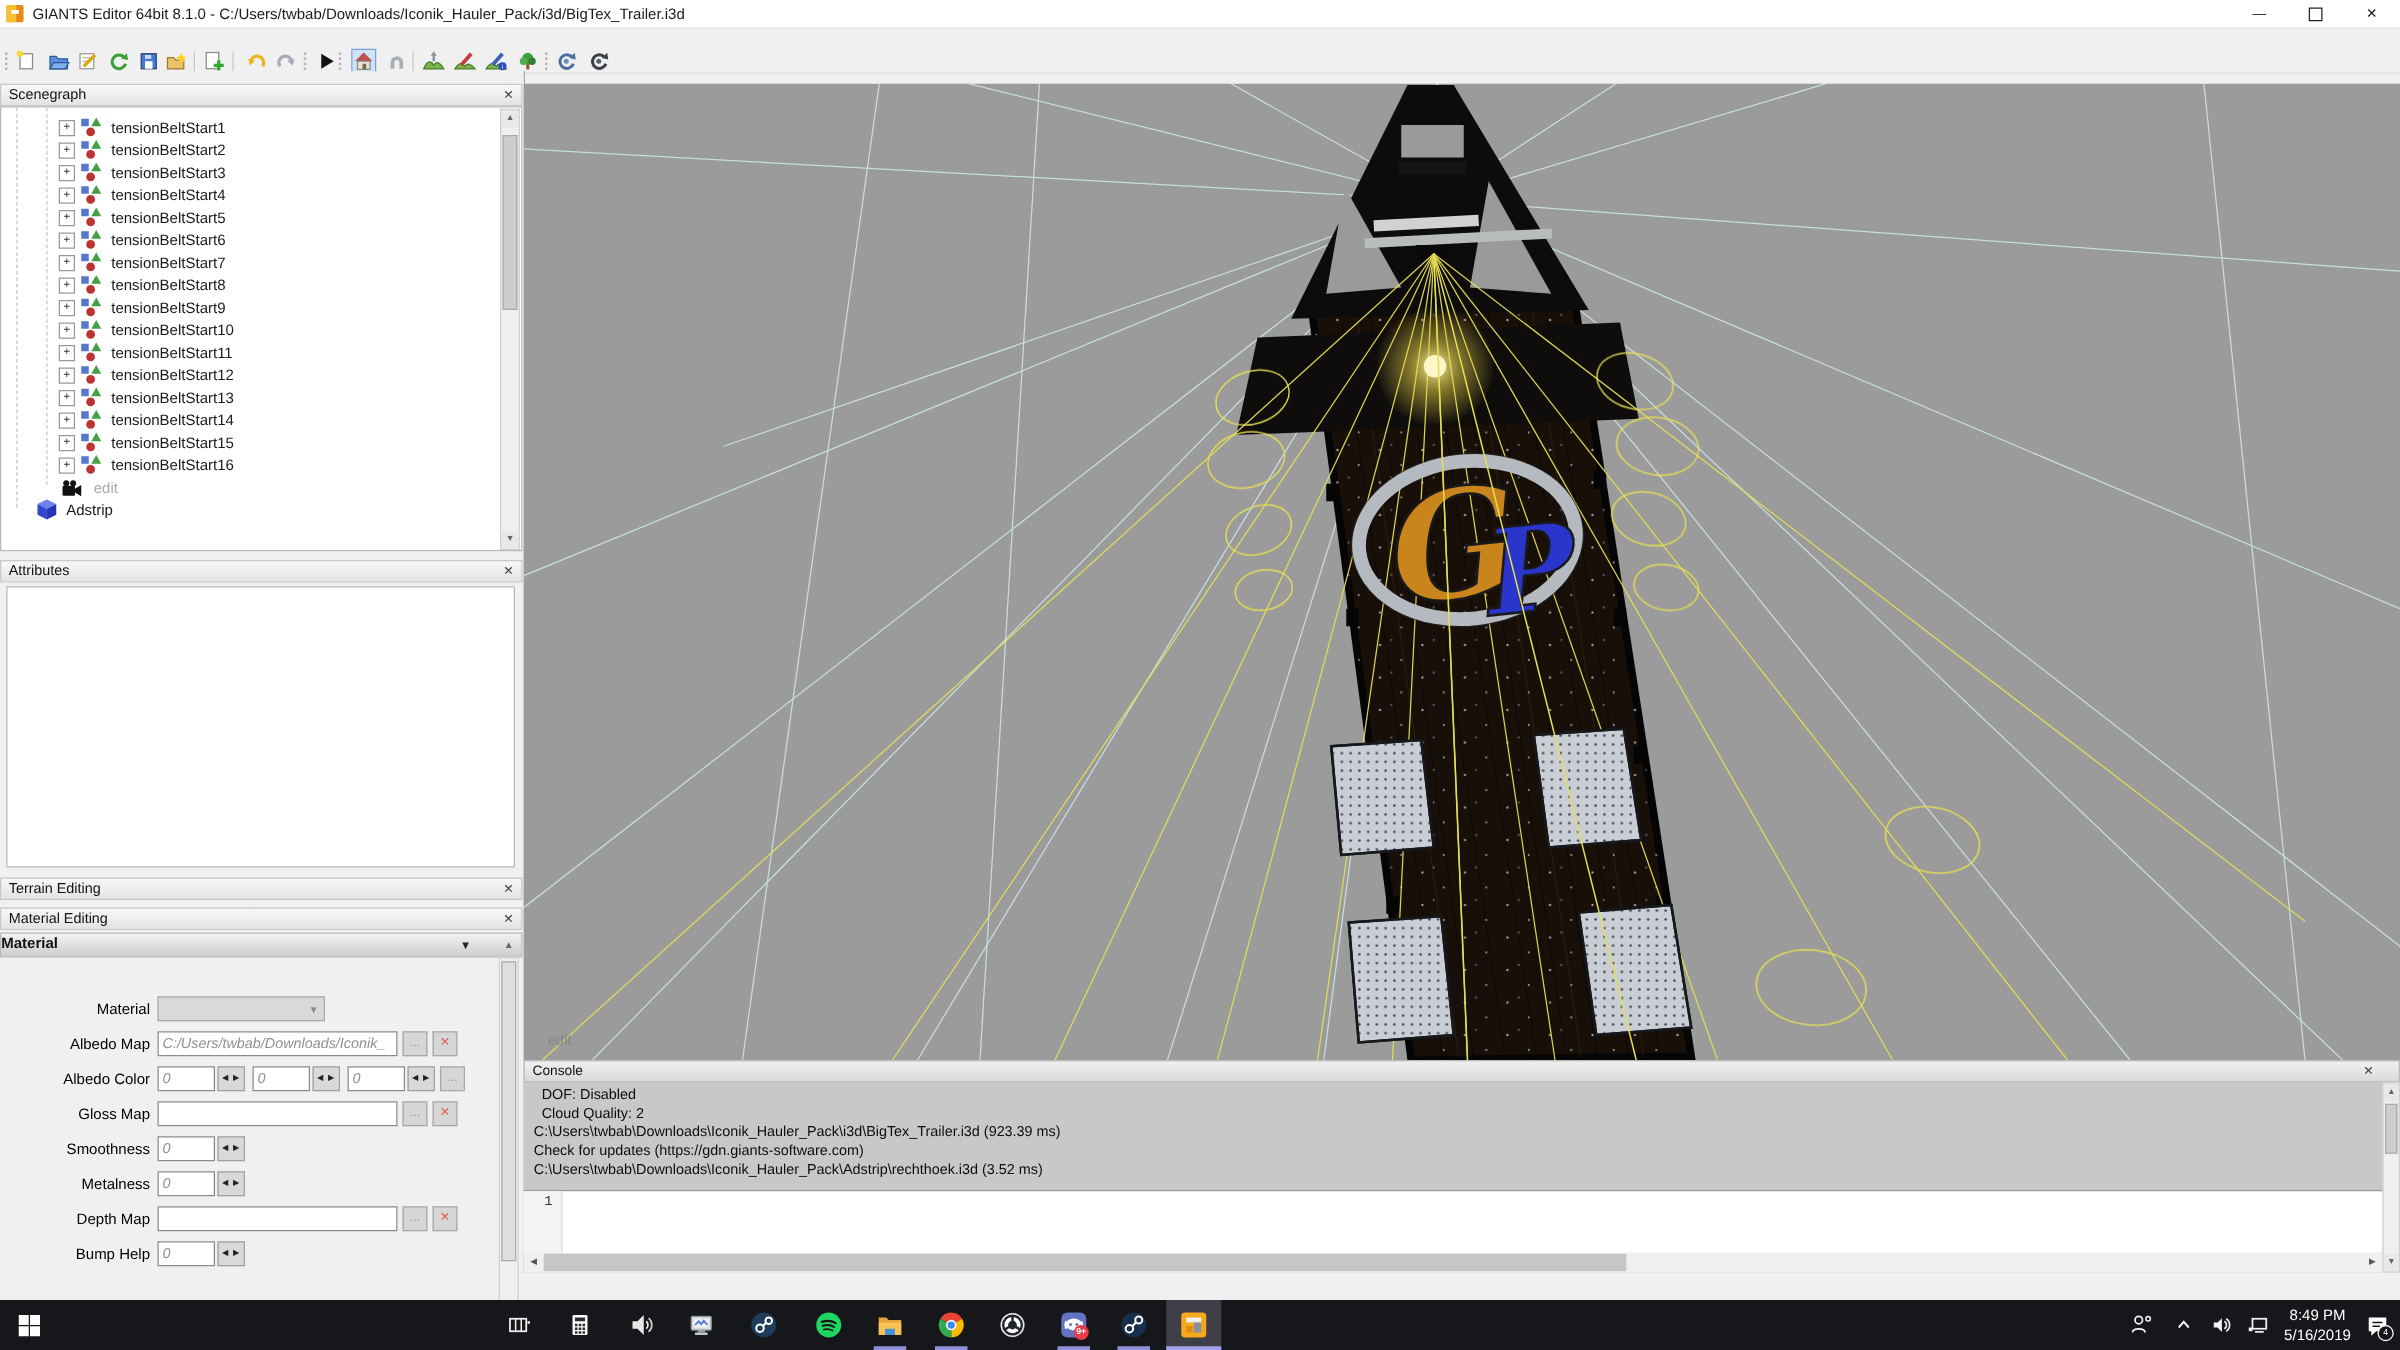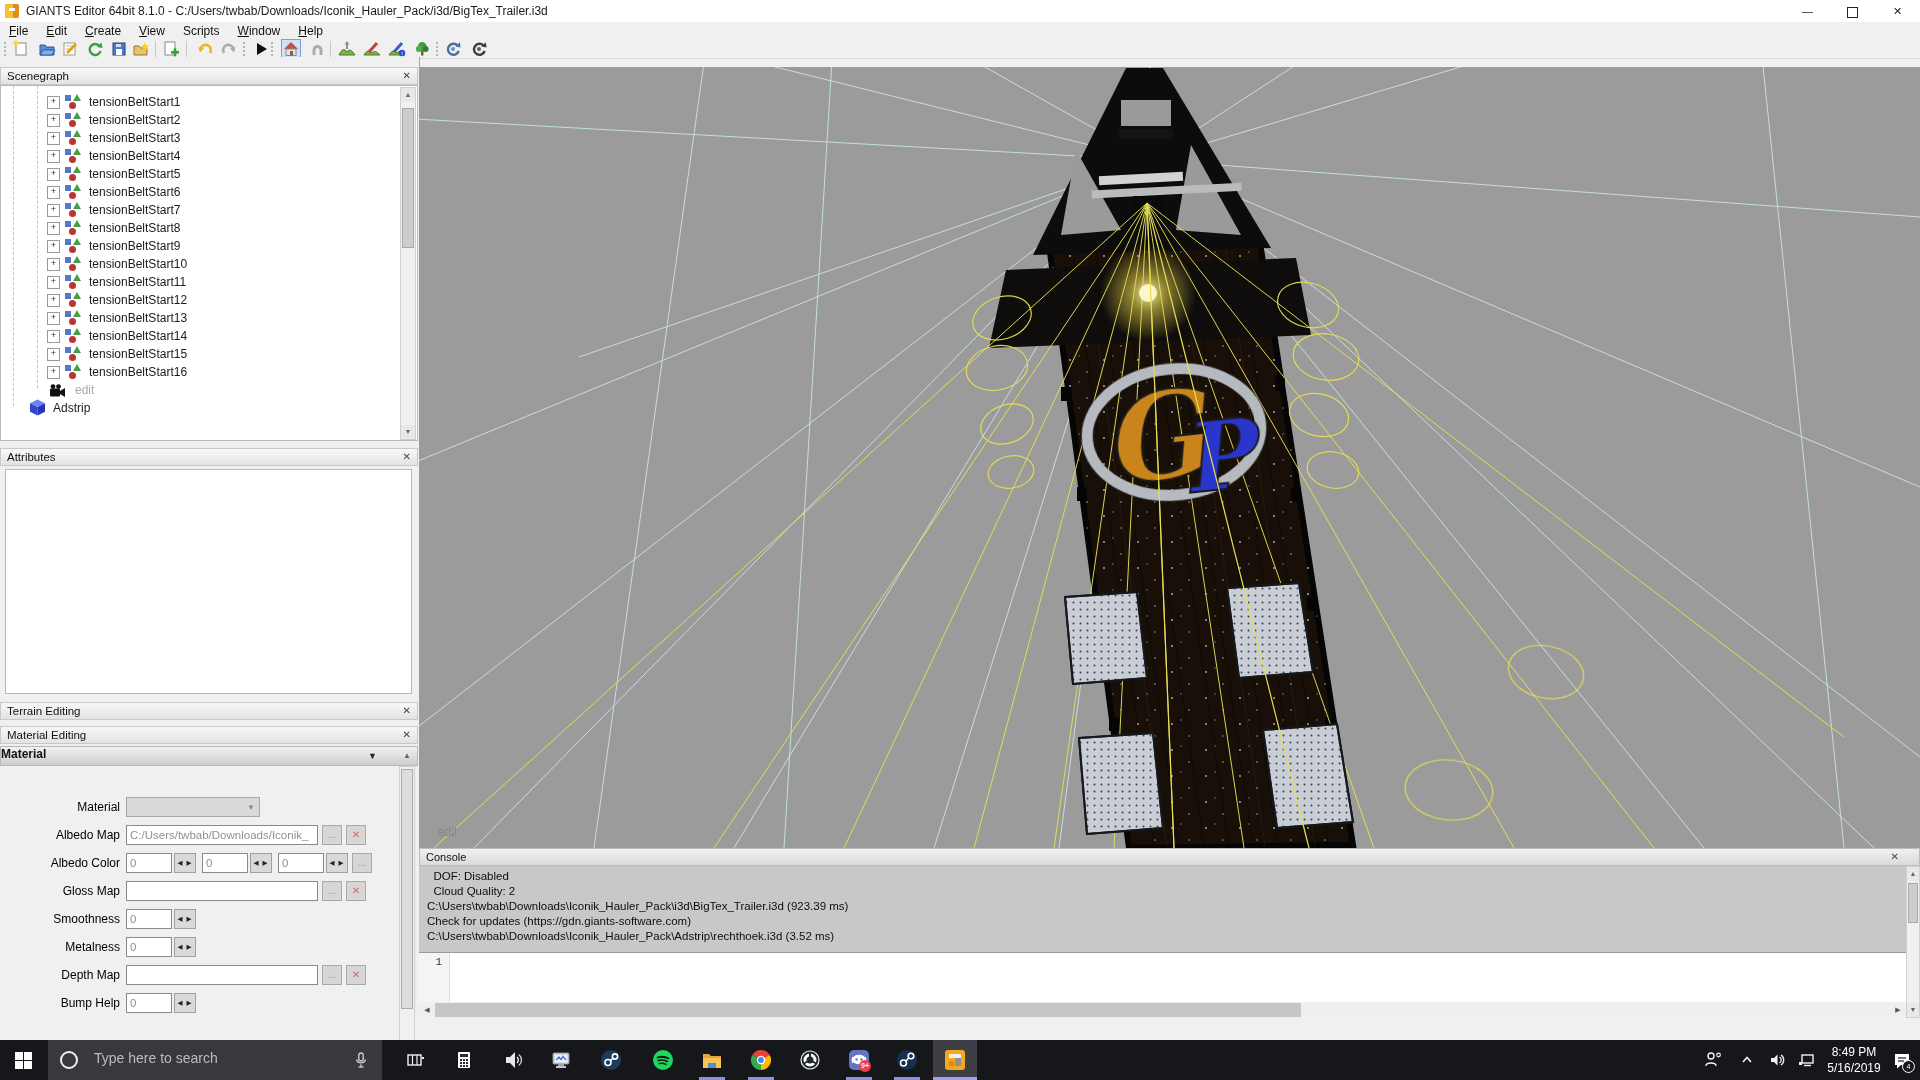--- a/index.html
+++ b/index.html
@@ -39,21 +39,21 @@
   .tlab{position:absolute;left:88px;top:2px;color:#1a1a1a;}
   .guide{position:absolute;border-left:1px dashed #c4c4c4;width:0;}
   
   .vscroll{position:absolute;width:16px;background:#f0f0f0;border:1px solid #d0d0d0;box-sizing:border-box;}
   .sarrow{position:absolute;left:0;width:14px;height:14px;background:#e8e8e8;color:#666;font-size:7px;text-align:center;line-height:14px;}
   .sthumb{position:absolute;left:1px;width:12px;background:#cdcdcd;border:1px solid #aaa;box-sizing:border-box;}
   
   .mrow{position:absolute;left:0;width:400px;height:22px;}
   .mlab{position:absolute;left:0;top:3px;width:120px;text-align:right;color:#000;}
   .minput{position:absolute;top:0;height:20px;background:#fff;border:1px solid #8a8a8a;box-sizing:border-box;
-          font-family:"Liberation Sans",sans-serif;font-size:11.5px;color:#909090;padding:0 3px;}
+          font-family:"Liberation Sans",sans-serif;font-size:11.5px;color:#909090;padding:0 3px;font-style:italic;}
   .mbtn{position:absolute;top:0;width:20px;height:20px;background:#d6d6d6;border:1px solid #a8a8a8;box-sizing:border-box;
         text-align:center;line-height:18px;color:#999;font-size:10px;}
   .mspin{position:absolute;top:0;width:22px;height:20px;background:#d9d9d9;border:1px solid #a0a0a0;box-sizing:border-box;
          text-align:center;line-height:18px;color:#222;font-size:6.5px;letter-spacing:1px;}
   .mdrop{position:absolute;left:126px;top:0;width:134px;height:20px;background:#d9d9d9;border:1px solid #a8a8a8;box-sizing:border-box;}
   .mdrop .dc{position:absolute;right:4px;top:5px;font-size:8px;color:#8a8a8a;}
   .mcheck{position:absolute;left:126px;top:2px;width:14px;height:14px;background:#efefef;border:1px solid #b0b0b0;
           box-sizing:border-box;text-align:center;line-height:12px;font-size:10px;color:#a8a8a8;}
   .secbar{position:absolute;left:0;width:418px;height:20px;background:linear-gradient(#f2f2f2,#cdcdcd);border:1px solid #b8b8b8;box-sizing:border-box;}
   
@@ -105,23 +105,20 @@
       <rect x="0" y="0" width="14" height="14" rx="2" fill="#e8881c"></rect>
       <path d="M0,0 h8 v14 h-8 z" fill="#f8c030"></path>
       <rect x="4" y="4" width="6" height="3" fill="#ffffff"></rect>
     </svg>
     <span class="title">GIANTS Editor 64bit 8.1.0 - C:/Users/twbab/Downloads/Iconik_Hauler_Pack/i3d/BigTex_Trailer.i3d</span>
     <div class="wbtn" style="left:1785px;">—</div>
     <div class="wbtn max" style="left:1830px;"><span></span></div>
     <div class="wbtn" style="left:1875px;">✕</div>
   </div>
 
-  <div class="menubar">
-    <span class="accel">File</span><span class="accel">Edit</span><span class="accel">Create</span><span class="accel">View</span><span>Scripts</span><span class="accel">Window</span><span class="accel">Help</span>
-  </div>
 
   <div class="toolbar">
     <div class="tgrip" style="left:4px;"></div>
     <svg class="tbi" style="left:12px;" viewBox="0 0 18 18">
       <rect x="4" y="3" width="10" height="12" fill="#ffffff" stroke="#888"></rect>
         <circle cx="4" cy="3" r="2.6" fill="#ffd83a"></circle>
     </svg>
     <svg class="tbi" style="left:38px;" viewBox="0 0 18 18">
       <path d="M2,5 h5 l1.5,2 H16 v8 H2 z" fill="#5b8dd9" stroke="#2a5a9a"></path>
         <path d="M2,15 l3,-5 h12 l-3,5 z" fill="#7fb0ea" stroke="#2a5a9a"></path>
@@ -638,30 +635,20 @@
 
   <div class="taskbar">
     <div class="startbtn">
       <span class="winlogo">
           <i></i>
           <i></i>
           <i></i>
           <i></i>
         </span>
     </div>
-    <div class="searchbox">
-      <span class="cortana"></span>
-      <input placeholder="Type here to search" style="">
-      <svg style="position:absolute;right:10px;top:8px;" width="24" height="24" viewBox="0 0 24 24">
-        <rect x="10.8" y="5" width="4.4" height="8" rx="2.2" fill="none" stroke="#c8c8c8" stroke-width="1.4"></rect>
-        <path d="M8.5,11.5 a4.7,4.7 0 0 0 9,0" fill="none" stroke="#c8c8c8" stroke-width="1.4"></path>
-        <line x1="13" y1="16.2" x2="13" y2="19" stroke="#c8c8c8" stroke-width="1.4"></line>
-        <line x1="10.5" y1="19" x2="15.5" y2="19" stroke="#c8c8c8" stroke-width="1.4"></line>
-      </svg>
-    </div>
 
     <svg class="tb-ic" style="left:403px;" viewBox="0 0 24 24">
       <rect x="5" y="7" width="13" height="10" fill="none" stroke="#f2f2f2" stroke-width="1.4"></rect>
       <line x1="9.5" y1="7" x2="9.5" y2="17" stroke="#f2f2f2" stroke-width="1.2"></line>
       <line x1="14" y1="7" x2="14" y2="17" stroke="#f2f2f2" stroke-width="1.2"></line>
       <rect x="19" y="9" width="2" height="2" fill="#f2f2f2"></rect>
     </svg>
     <svg class="tb-ic" style="left:452px;" viewBox="0 0 24 24">
       <rect x="6" y="4" width="12" height="16" rx="1" fill="#ffffff"></rect>
       <rect x="8" y="6" width="8" height="3" fill="#2a2a2e"></rect>

